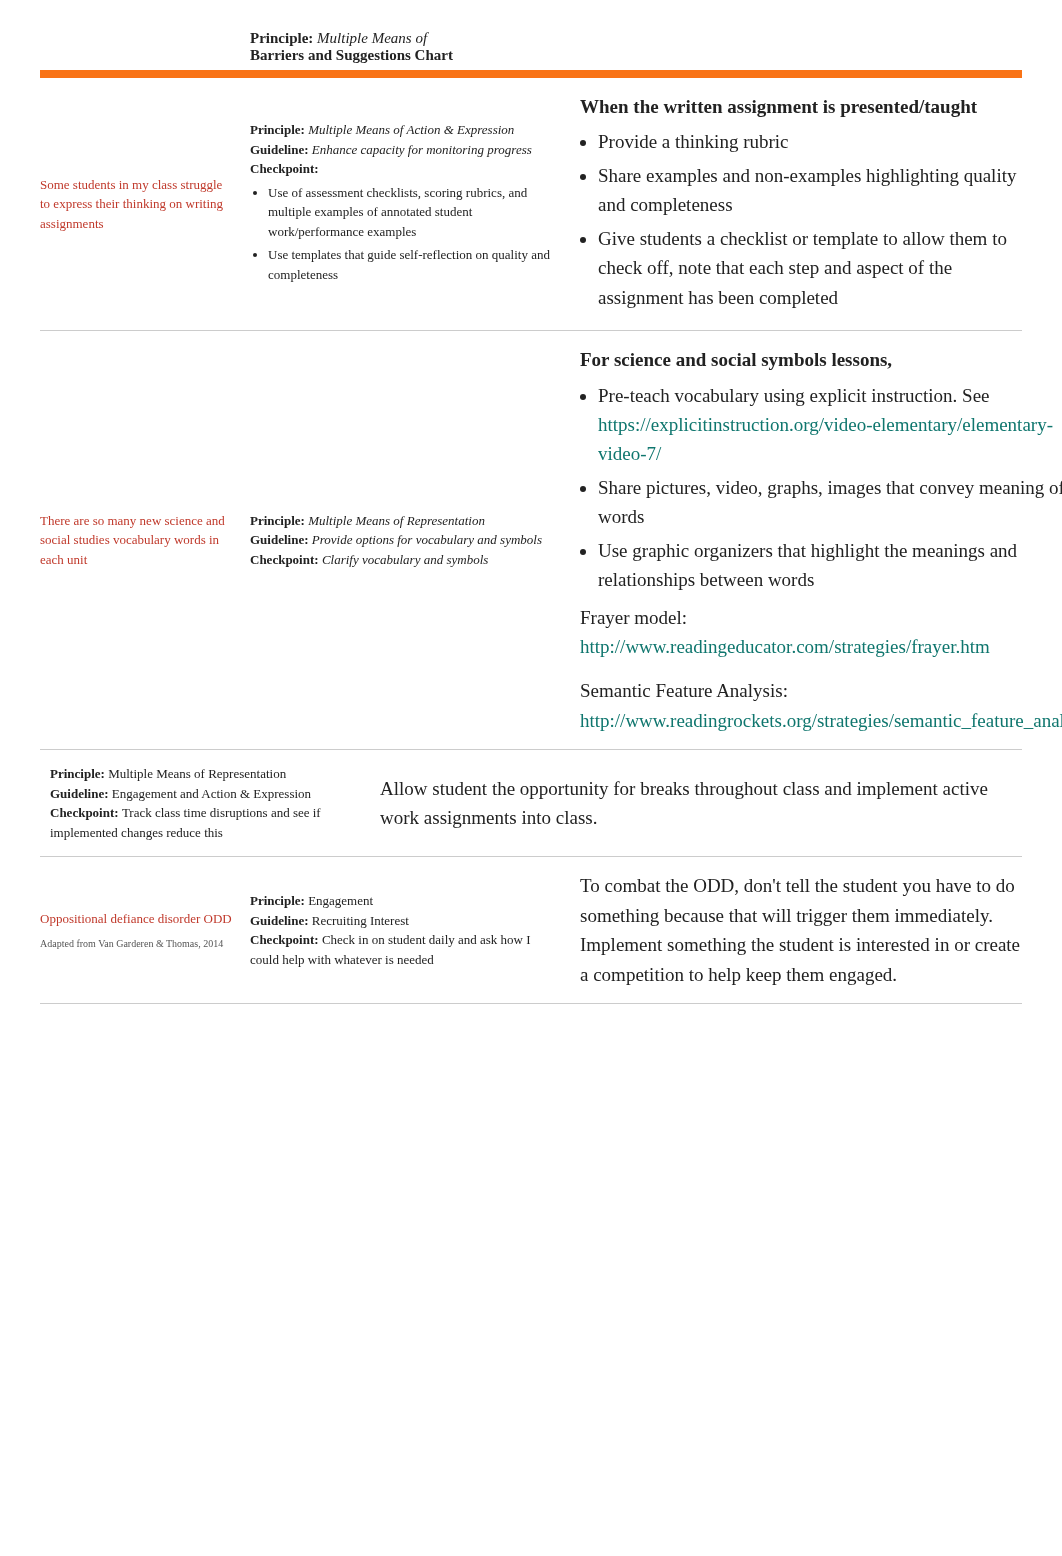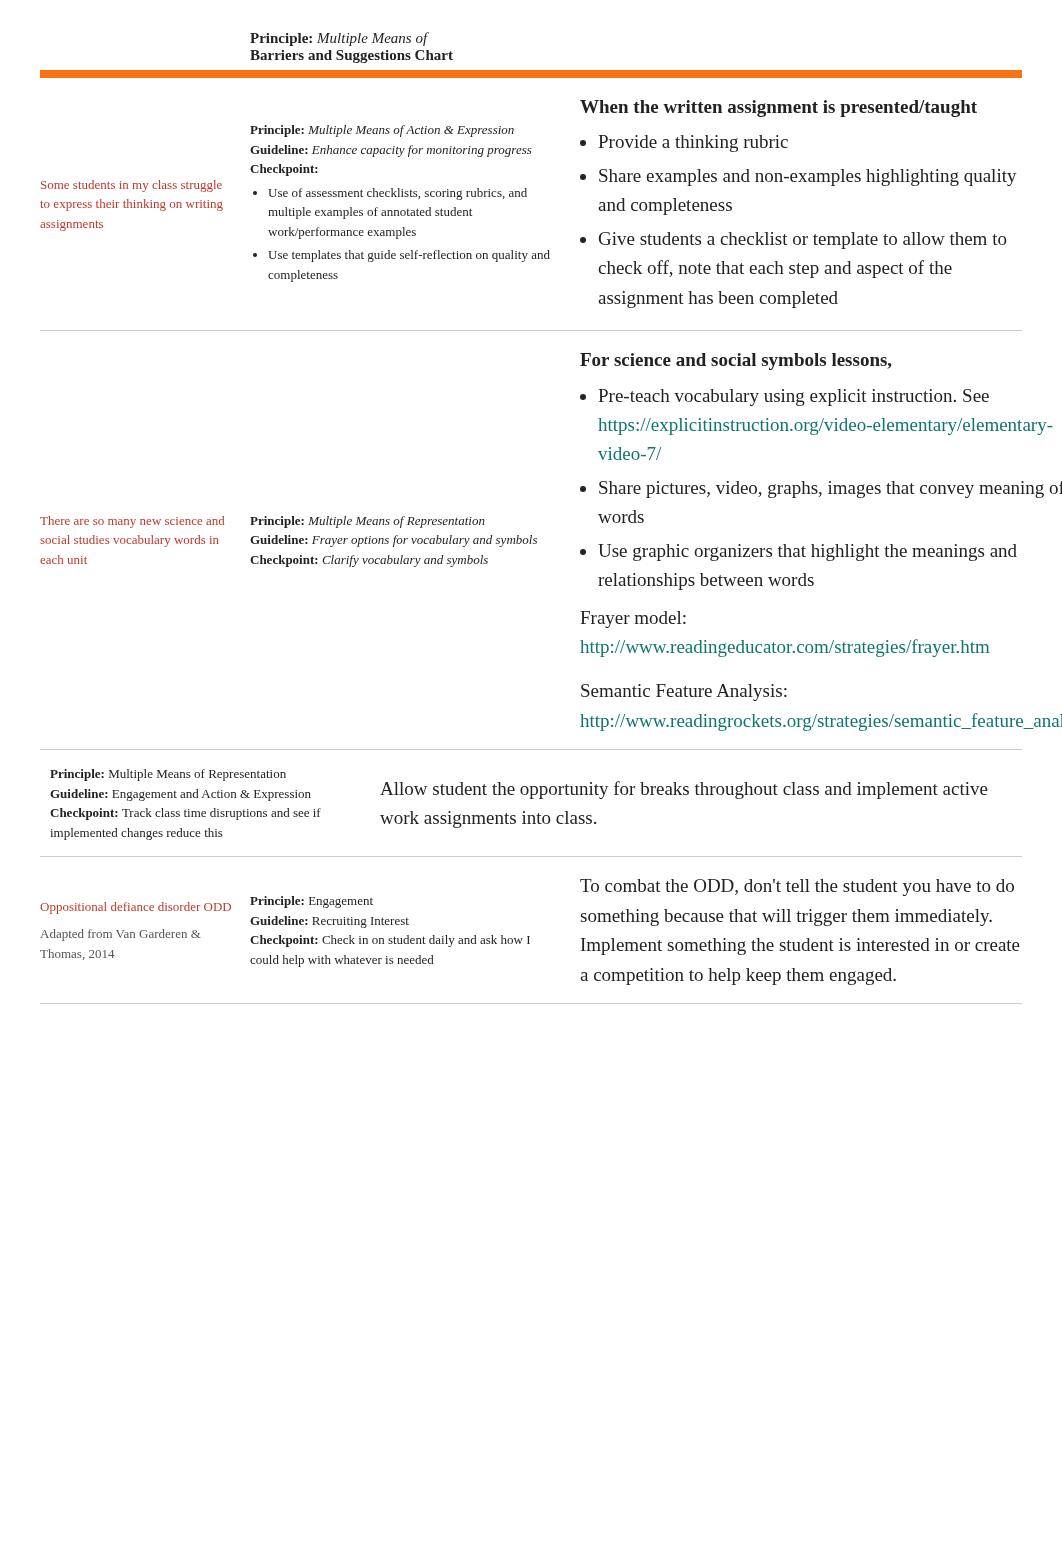--- a/index.html
+++ b/index.html
@@ -78,21 +78,21 @@
       margin-top: 4px;
     }
     ul li {
       margin-bottom: 4px;
     }
     .section-heading {
       font-weight: bold;
       margin-bottom: 6px;
     }
     .footer-note {
-      font-size: 13px;
+      font-size: 10px;
       color: #555;
       margin-top: 8px;
     }
     .adhd-barrier {
       padding-top: 4px;
     }
   </style>
 </head>
 <body>
 <div class="page">
@@ -136,21 +136,21 @@
       </ul>
     </div>
   </div>
 
   <div class="section-row">
     <div class="barrier-text">There are so many new science and social studies vocabulary words in each unit</div>
     <div class="principle-col">
       <span class="bold">Principle: </span>
       <span class="italic">Multiple Means of Representation</span><br>
       <span class="bold">Guideline: </span>
-      <span class="italic">Frayer options for vocabulary and symbols</span><br>
+      <span class="italic">Provide options for vocabulary and symbols</span><br>
       <span class="bold">Checkpoint: </span>
       <span class="italic">Clarify vocabulary and symbols</span>
     </div>
     <div class="suggestions-col">
       <div class="section-heading">For science and social symbols lessons,</div>
       <ul>
         <li>
           <span>Pre-teach vocabulary using explicit instruction. See</span>
           <br>
           <span class="link-text">https://explicitinstruction.org/video-elementary/elementary-video-7/</span>

